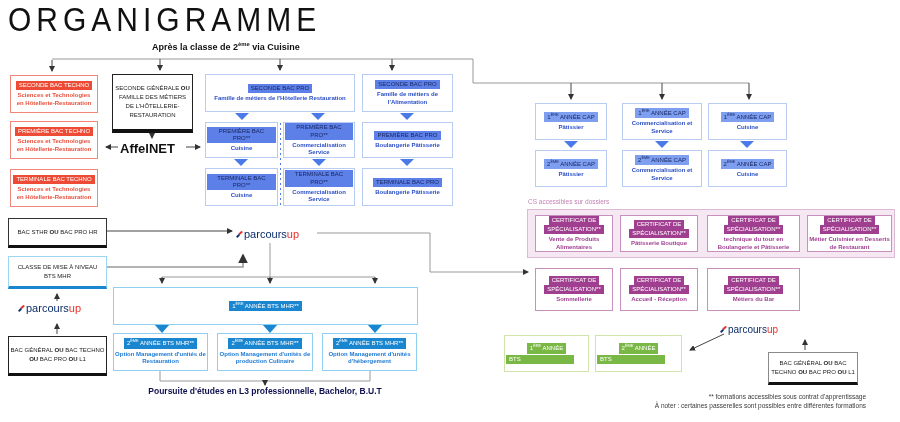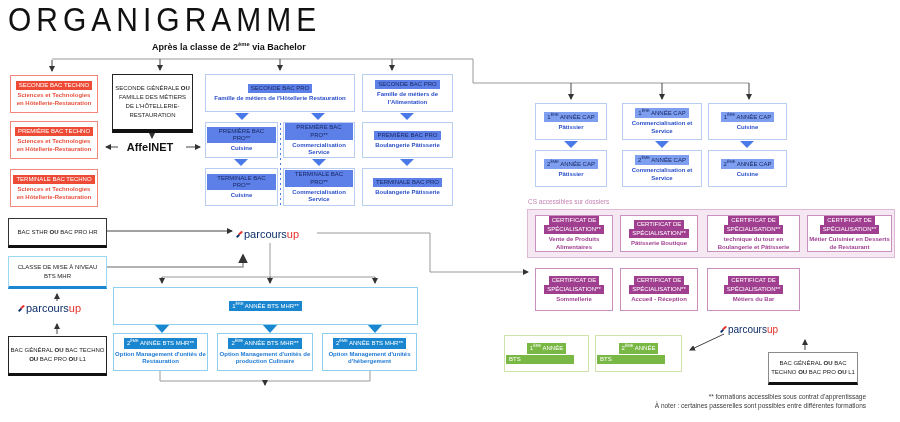--- a/index.html
+++ b/index.html
@@ -58,21 +58,21 @@
              font-size:8.5px;font-weight:bold;color:#0f1050;}
   .footnotes{position:absolute;z-index:2;left:500px;top:392px;width:366px;text-align:right;
              font-size:6.5px;color:#3a3a3a;line-height:1.45;}
 </style>
 </head>
 <body>
 
 <div id="canvas">
 
   <div class="title">ORGANIGRAMME</div>
-  <div class="subtitle"><span>Après la classe de 2</span><sup>ème</sup><span> via Bachelor</span></div>
+  <div class="subtitle"><span>Après la classe de 2</span><sup>ème</sup><span> via Cuisine</span></div>
 
   <svg class="overlay" width="900" height="422" viewBox="0 0 900 422">
     <defs>
       <marker id="ah" viewBox="0 0 6 6" refX="5" refY="3" markerWidth="6" markerHeight="6" orient="auto">
         <path d="M0 0 L6 3 L0 6 Z" fill="#333"></path>
       </marker>
     </defs>
     <g stroke="#999" fill="none" stroke-width="1">
       <path d="M52 59 H473 V83 H749"></path>
       <path d="M317 233 H430 V272 H528" marker-end="url(#ah)"></path>
@@ -130,21 +130,21 @@
     <div class="sub-red"><span>Sciences et Technologies</span><br><span>en Hôtellerie-Restauration</span></div>
   </div>
   <div class="box b-red" style="left:10px;top:169px;width:88px;height:38px;">
     <span class="badge badge-red">TERMINALE BAC TECHNO</span>
     <div class="sub-red"><span>Sciences et Technologies</span><br><span>en Hôtellerie-Restauration</span></div>
   </div>
 
   <div class="box b-black" style="left:112px;top:74px;width:81px;height:59px;">
     <div><span>SECONDE GÉNÉRALE </span><b>OU</b><span> FAMILLE DES MÉTIERS DE L'HÔTELLERIE-RESTAURATION</span></div>
   </div>
-  <div style="position:absolute;z-index:2;left:120px;top:141px;width:60px;text-align:center;font-size:11px;font-weight:bold;color:#111;">AffelNET</div>
+  <div style="position:absolute;z-index:2;left:120px;top:141px;width:60px;text-align:left;font-size:13px;font-weight:bold;color:#111;">AffelNET</div>
 
   <div class="box b-blue" style="left:205px;top:74px;width:150px;height:38px;">
     <span class="badge badge-blue">SECONDE BAC PRO</span>
     <div class="sub-blue">Famille de métiers de l'Hôtellerie Restauration</div>
   </div>
   <div class="box b-blue" style="left:362px;top:74px;width:91px;height:38px;">
     <span class="badge badge-blue">SECONDE BAC PRO</span>
     <div class="sub-blue">Famille de métiers de l'Alimentation</div>
   </div>
   <div class="box b-blue" style="left:205px;top:122px;width:73px;height:36px;">
@@ -253,20 +253,21 @@
     <div class="sub-bts">Option Management d'unités de Restauration</div>
   </div>
   <div class="box b-bts" style="left:217px;top:333px;width:96px;height:38px;">
     <span class="badge badge-bts"><span>2</span><sup>ÈME</sup><span> ANNÉE BTS MHR**</span></span>
     <div class="sub-bts">Option Management d'unités de production Culinaire</div>
   </div>
   <div class="box b-bts" style="left:322px;top:333px;width:95px;height:38px;">
     <span class="badge badge-bts"><span>2</span><sup>ÈME</sup><span> ANNÉE BTS MHR**</span></span>
     <div class="sub-bts">Option Management d'unités d'hébergement</div>
   </div>
+  <div class="poursuite">Poursuite d'études en L3 professionnelle, Bachelor, B.U.T</div>
 
   <div class="box b-green" style="left:504px;top:335px;width:85px;height:37px;">
     <div style="text-align:center;"><span class="badge badge-green"><span>1</span><sup>ÈRE</sup><span> ANNÉE</span></span></div>
     <div style="text-align:left;margin-top:1px;"><span class="badge badge-green" style="width:62px;text-align:left;">BTS</span></div>
   </div>
   <div class="box b-green" style="left:595px;top:335px;width:87px;height:37px;">
     <div style="text-align:center;"><span class="badge badge-green"><span>2</span><sup>ÈME</sup><span> ANNÉE</span></span></div>
     <div style="text-align:left;margin-top:1px;"><span class="badge badge-green" style="width:62px;text-align:left;">BTS</span></div>
   </div>
 

